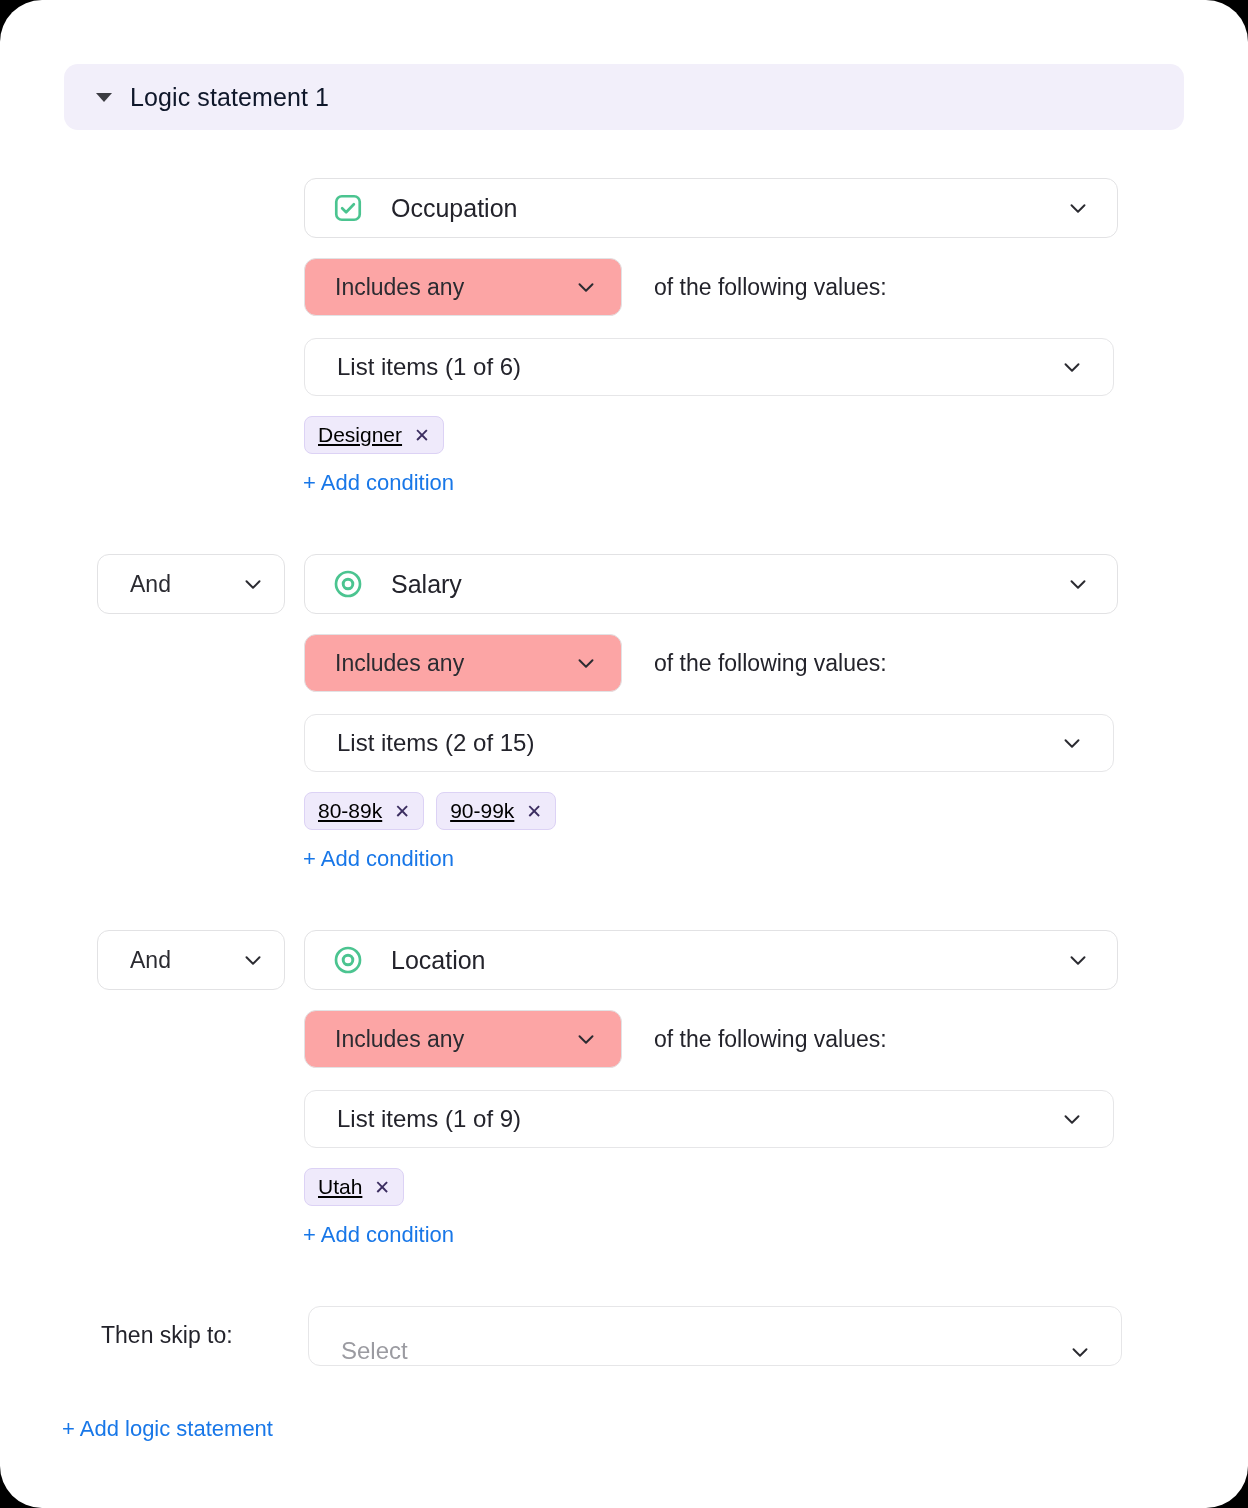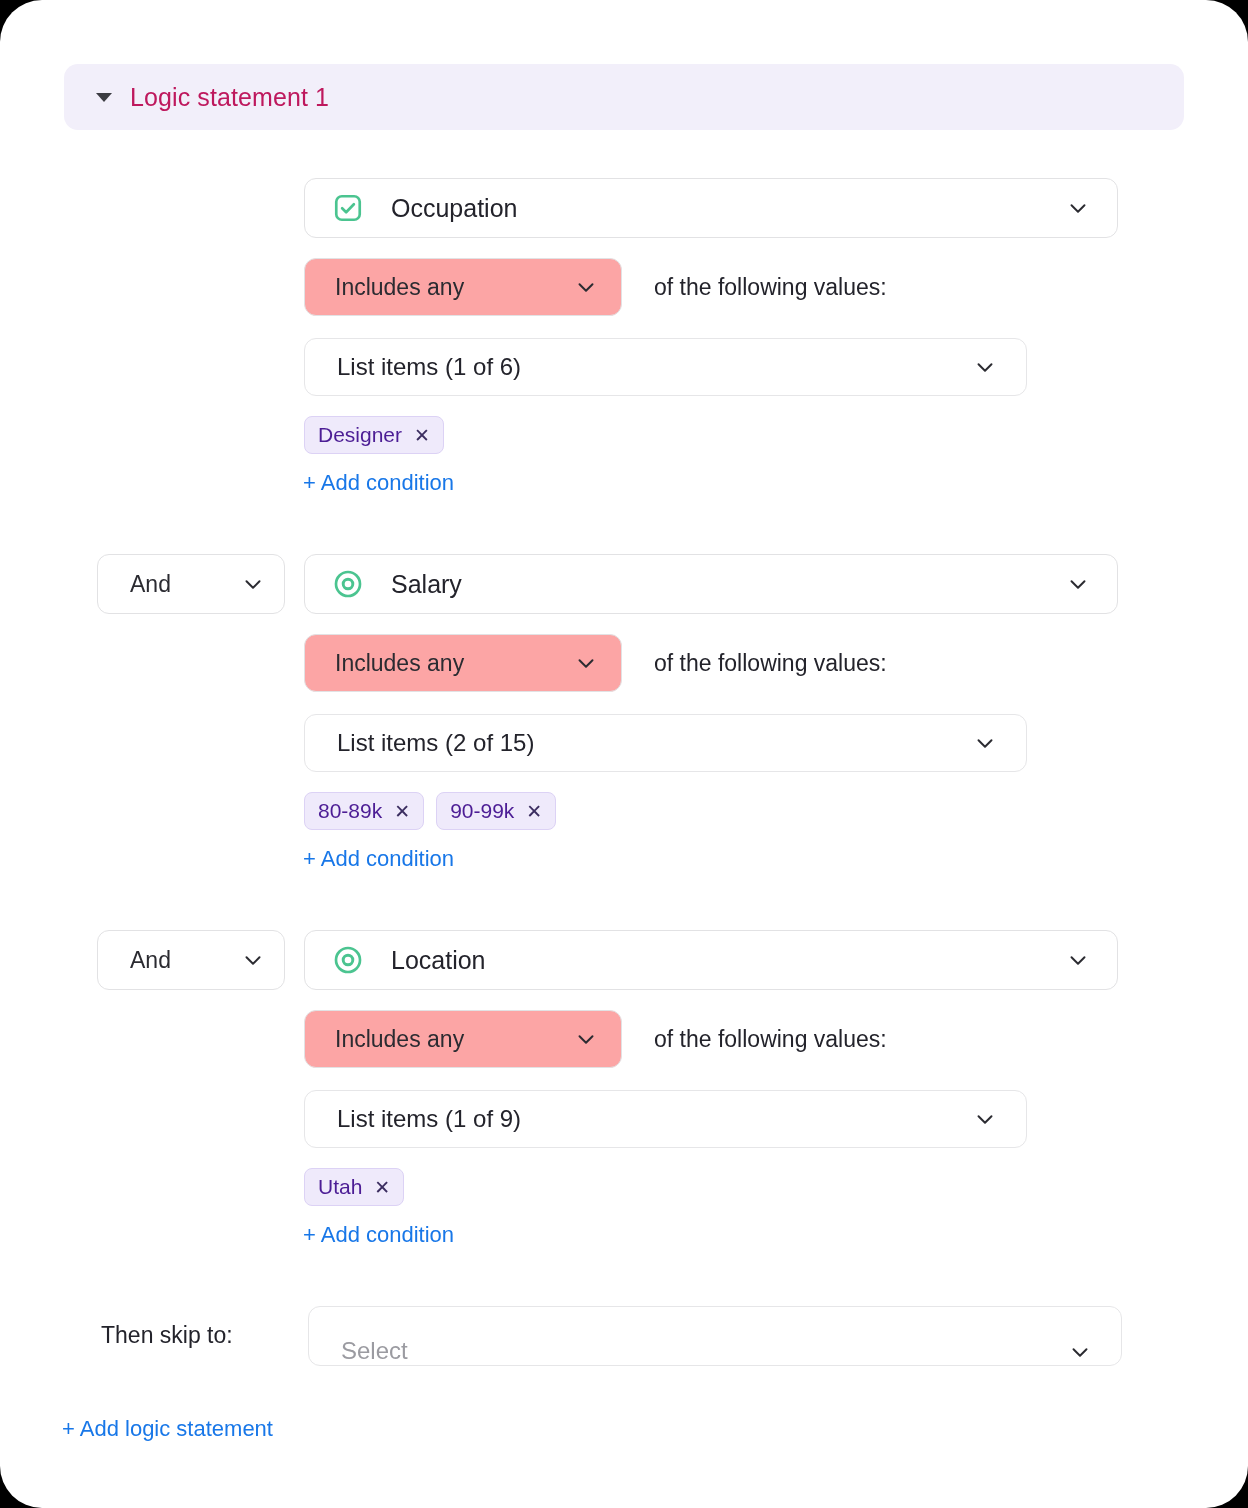--- a/index.html
+++ b/index.html
@@ -41,21 +41,21 @@
   .caret-down {
     width: 0; height: 0;
     border-left: 8px solid transparent;
     border-right: 8px solid transparent;
     border-top: 9px solid #3c3c42;
     margin-right: 18px;
     flex: none;
   }
   .ls-title {
     font-size: 25px;
-    color: #be185d;
+    color: #0f172a;
     letter-spacing: 0.1px;
   }
 
   
   .group {
     position: absolute;
     left: 0;
     width: 1248px;
   }
   .g1 { top: 178px; }
@@ -146,21 +146,21 @@
   
   .list-row {
     position: relative;
     margin-top: 22px;
     height: 58px;
   }
   .list-select {
     position: absolute;
     left: 304px;
     top: 0;
-    width: 723px;
+    width: 810px;
     height: 58px;
     border: 1px solid #e6e6e8;
     border-radius: 12px;
     background: #fff;
     box-sizing: border-box;
     display: flex;
     align-items: center;
     justify-content: space-between;
     padding: 0 28px 0 32px;
   }
@@ -184,21 +184,22 @@
     border: 1px solid #DCD2F5;
     border-radius: 8px;
     display: inline-flex;
     align-items: center;
     padding: 0 13px;
     box-sizing: border-box;
     gap: 12px;
   }
   .tag .tlabel {
     font-size: 21px;
-    color: #4c1d95;
+    color: #000000;
+    text-decoration: underline;
   }
   .tag .tx {
     font-size: 19px;
     color: #3b2d60;
     line-height: 1;
     cursor: pointer;
   }
 
   
   .add-cond {

